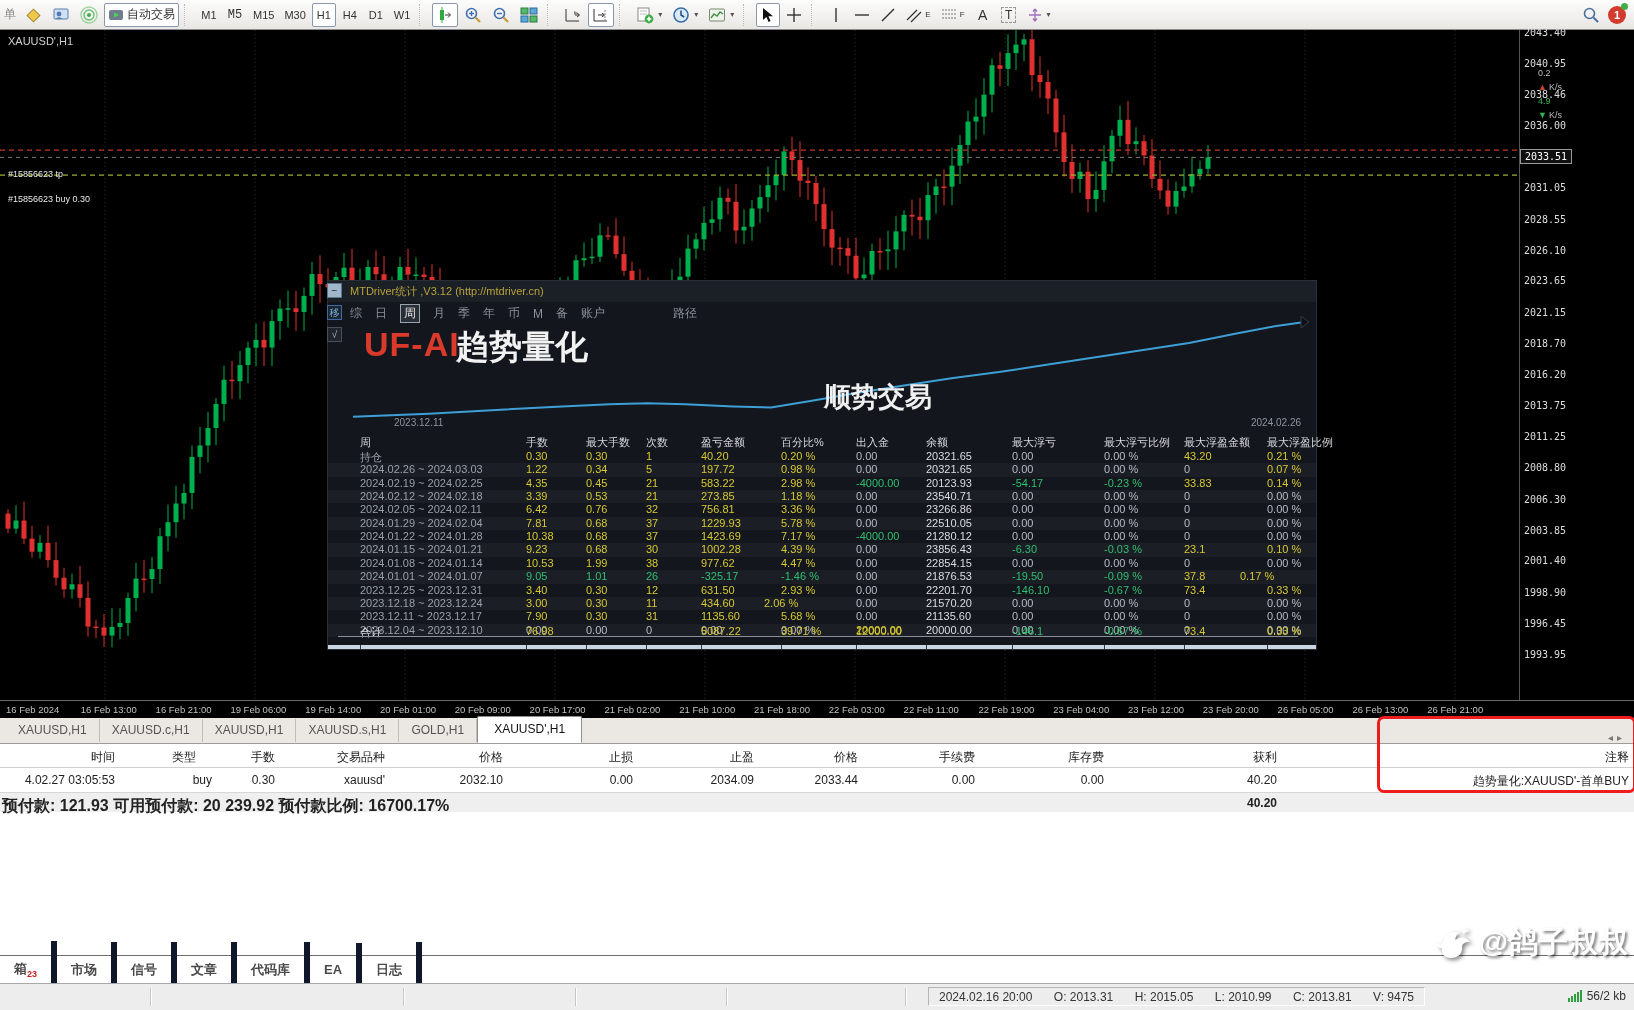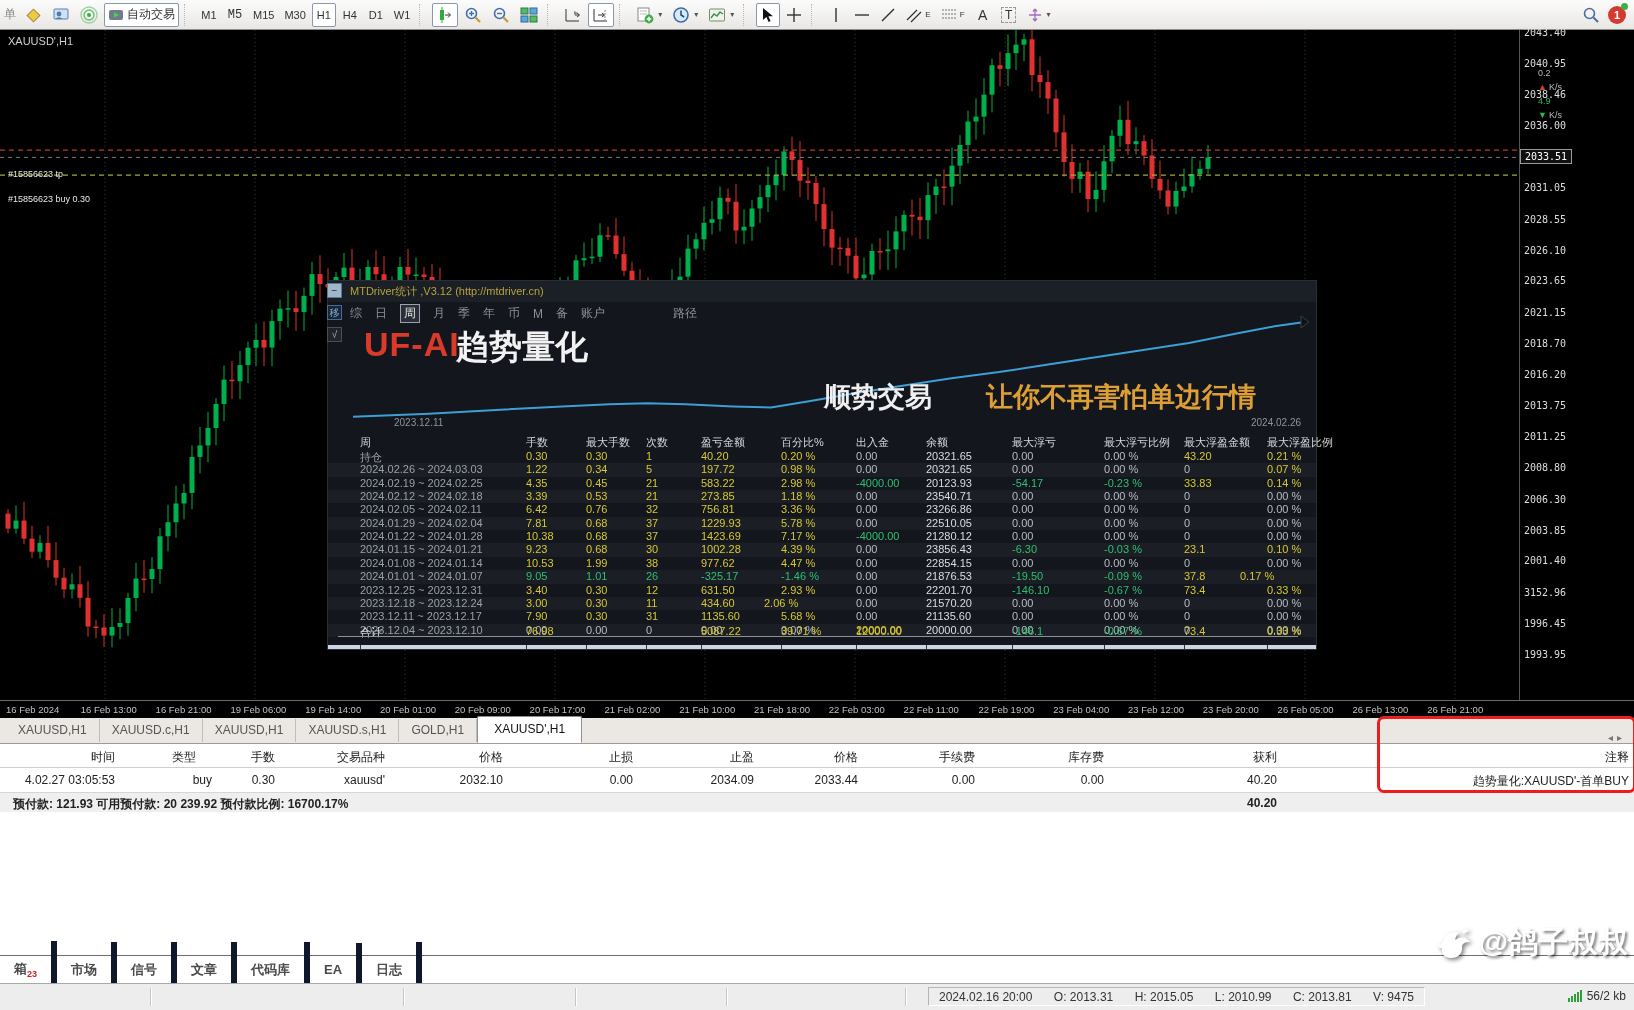--- a/index.html
+++ b/index.html
@@ -64,21 +64,21 @@
     border-bottom:1px solid #9c9c9c;display:flex;align-items:flex-end;padding-left:6px;box-sizing:border-box;}
   .chtab{font-size:12px;color:#555;padding:4px 12px 5px;border-right:1px solid #c2beb7;margin-bottom:1px;}
   .chtab.active{background:#fff;border:1px solid #8f8f8f;border-bottom:1px solid #fff;color:#111;
     padding:5px 16px 6px;margin-bottom:0;border-radius:2px 2px 0 0;}
   .tab-scroll{margin-left:auto;color:#777;font-size:10px;padding-right:8px;letter-spacing:4px;}
   
   #tthead{position:absolute;left:0;top:744px;width:1634px;height:24px;background:#fff;border-bottom:1px solid #cfcfcf;box-sizing:border-box;}
   #ttrow{position:absolute;left:0;top:768px;width:1634px;height:24px;background:#fff;}
   .tcell{position:absolute;top:5px;font-size:12px;color:#222;white-space:nowrap;transform:translateX(-100%);}
   #ttfoot{position:absolute;left:0;top:792px;width:1634px;height:20px;background:#efefef;border-top:1px solid #d6d6d6;box-sizing:border-box;}
-  #ttfoot .fl{position:absolute;left:13px;top:3px;font-size:12px;font-weight:bold;color:#222;}
+  #ttfoot .fl{position:absolute;left:2px;top:3px;font-size:16px;font-weight:bold;color:#222;}
   #ttfoot .fp{position:absolute;top:3px;font-size:12px;font-weight:bold;color:#222;transform:translateX(-100%);}
   #redbox{position:absolute;left:1377px;top:716px;width:253px;height:71px;border:3px solid #ee1c1c;border-radius:7px;pointer-events:none;}
   
   #btabs{position:absolute;left:0;top:955px;width:1634px;height:28px;background:#fff;border-top:1px solid #6e6e6e;
     display:flex;align-items:center;box-sizing:border-box;padding-left:0;}
   .btab{font-size:13px;color:#4a4a4a;padding:19px 14px;border-right:6px solid #0f172a;white-space:nowrap;font-weight:bold;}
   .btab sub{color:#cc2222;font-size:9px;}
   #statusbar{position:absolute;left:0;top:983px;width:1634px;height:27px;background:#ededed;border-top:1px solid #a8a8a8;box-sizing:border-box;}
   .sdiv{position:absolute;top:4px;width:1px;height:18px;background:#c6c6c6;border-right:1px solid #fff;}
   #ohlcbox{position:absolute;left:928px;top:3px;width:497px;height:19px;border:1px solid #b5b5b5;border-bottom-color:#fff;border-right-color:#fff;
@@ -602,21 +602,21 @@
         <div class="price-label" style="top: 245.455px;">2023.65</div>
         <div class="price-label" style="top: 276.905px;">2021.15</div>
         <div class="price-label" style="top: 307.726px;">2018.70</div>
         <div class="price-label" style="top: 339.176px;">2016.20</div>
         <div class="price-label" style="top: 369.997px;">2013.75</div>
         <div class="price-label" style="top: 401.447px;">2011.25</div>
         <div class="price-label" style="top: 432.268px;">2008.80</div>
         <div class="price-label" style="top: 463.718px;">2006.30</div>
         <div class="price-label" style="top: 494.539px;">2003.85</div>
         <div class="price-label" style="top: 525.36px;">2001.40</div>
-        <div class="price-label" style="top: 556.81px;">3152.96</div>
+        <div class="price-label" style="top: 556.81px;">1998.90</div>
         <div class="price-label" style="top: 587.631px;">1996.45</div>
         <div class="price-label" style="top: 619.081px;">1993.95</div>
       </div>
     <div class="kps" style="top:38px;">
         <span>0.2</span>
       </div>
     <div class="kps" style="top:52px;">
         <span class="kup">▲</span>
         <span>K/s</span>
       </div>
@@ -649,21 +649,20 @@
           <span class="ptab">账户</span>
           <span class="ppath">路径</span>
         </div>
       <svg id="equity-svg" style="position:absolute;left:23px;top:35px;" width="958" height="110">
           <polyline points="2.0,100.8 78.0,97.7 154.0,93.5 211.0,90.4 258.5,88.3 296.5,87.3 334.5,88.3 382.0,90.4 420.0,91.4 458.0,85.2 505.5,76.9 553.0,69.6 600.5,62.3 648.0,56.1 695.5,48.8 743.0,41.5 790.5,34.2 838.0,27.0 885.5,17.6 923.5,10.3 952.0,6.2" fill="none" stroke="#3d9fd6" stroke-width="2"></polyline>
           <polygon points="950,0 958,6 950,12" fill="#0e1116" stroke="#3a3f47"></polygon>
         </svg>
       <div class="brand-red">UF-AI</div>
       <div class="brand-white">趋势量化</div>
       <div class="slogan-w">顺势交易</div>
-      <div class="slogan-o">让你不再害怕单边行情</div>
       <div class="curve-date" style="left:66px;top:136px;">2023.12.11</div>
       <div class="curve-date" style="left:923px;top:136px;">2024.02.26</div>
       <div id="stats-table">
           <div class="srow sheader" style="top: 154px;">
             <span class="scell cw" style="left: 32px;">周</span>
             <span class="scell cw" style="left: 198px;">手数</span>
             <span class="scell cw" style="left: 258px;">最大手数</span>
             <span class="scell cw" style="left: 318px;">次数</span>
             <span class="scell cw" style="left: 373px;">盈亏金额</span>
             <span class="scell cw" style="left: 453px;">百分比%</span>

